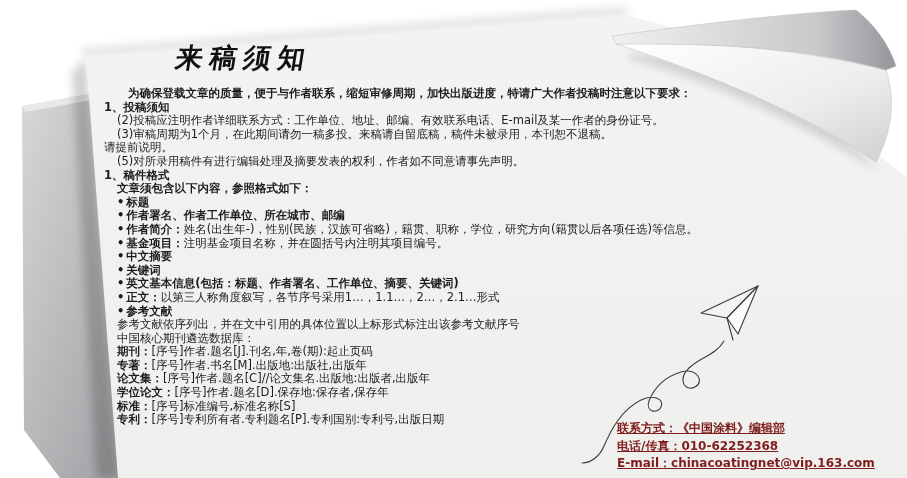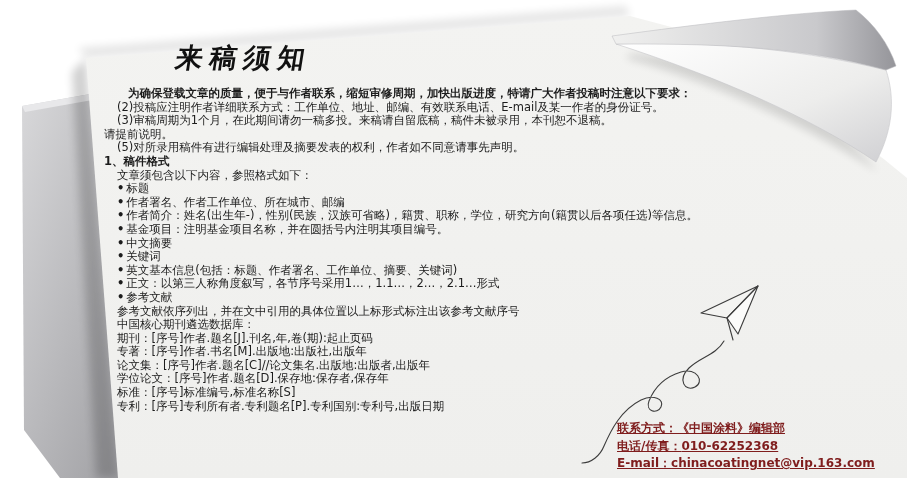--- a/index.html
+++ b/index.html
@@ -14,21 +14,21 @@
     color:#1c1c1c;
   }
   .doc-title {
     font-size:27px; font-weight:bold; color:#111;
     transform:skewX(-9deg); letter-spacing:7px;
     margin:0 0 11px 72px; white-space:nowrap;
   }
   .ln { font-size:11.5px; line-height:13.6px; white-space:nowrap; }
   .ind1 { padding-left:13px; }
   .intro { padding-left:24px; font-weight:bold;margin-top:8px; }
-  .bold { font-weight:normal; }
+  .bold { font-weight:bold; }
   .heading { font-weight:bold; }
   .email-link { text-decoration:underline; cursor:pointer; }
   .blt { margin-right:2px; font-weight:bold; }
   .contact {
     position:absolute; left:617px; top:420px;
     font-size:12px; line-height:17.5px; font-weight:bold; color:#7f1d1d;
     white-space:nowrap;
     text-decoration:underline;
   }
 </style>
@@ -80,20 +80,21 @@
     <path d="M727,318 L733,340"></path>
     <path d="M724,341 C716,355 700,357 689,368 C677,380 685,392 695,387 C705,382 697,367 681,372 C661,378 653,391 649,401 C645,411 657,415 661,407 C665,399 653,394 641,400 C621,410 611,430 604,446 C600,456 591,463 582,463"></path>
   </g>
 </svg>
 
 <div class="content">
   <div class="doc-title">来稿须知</div>
 
   <div class="ln intro">为确保登载文章的质量，便于与作者联系，缩短审修周期，加快出版进度，特请广大作者投稿时注意以下要求：</div>
 
+  <div class="ln heading">1、投稿须知</div>
 
   <div class="ln ind1">(2)投稿应注明作者详细联系方式：工作单位、地址、邮编、有效联系电话、E-mail及某一作者的身份证号。</div>
   <div class="ln ind1">(3)审稿周期为1个月，在此期间请勿一稿多投。来稿请自留底稿，稿件未被录用，本刊恕不退稿。</div>
   <div class="ln">请提前说明。</div>
   <div class="ln ind1">(5)对所录用稿件有进行编辑处理及摘要发表的权利，作者如不同意请事先声明。</div>
 
   <div class="ln heading">1、稿件格式</div>
   <div class="ln ind1 bold">文章须包含以下内容，参照格式如下：</div>
 
   <div class="ln ind1">

